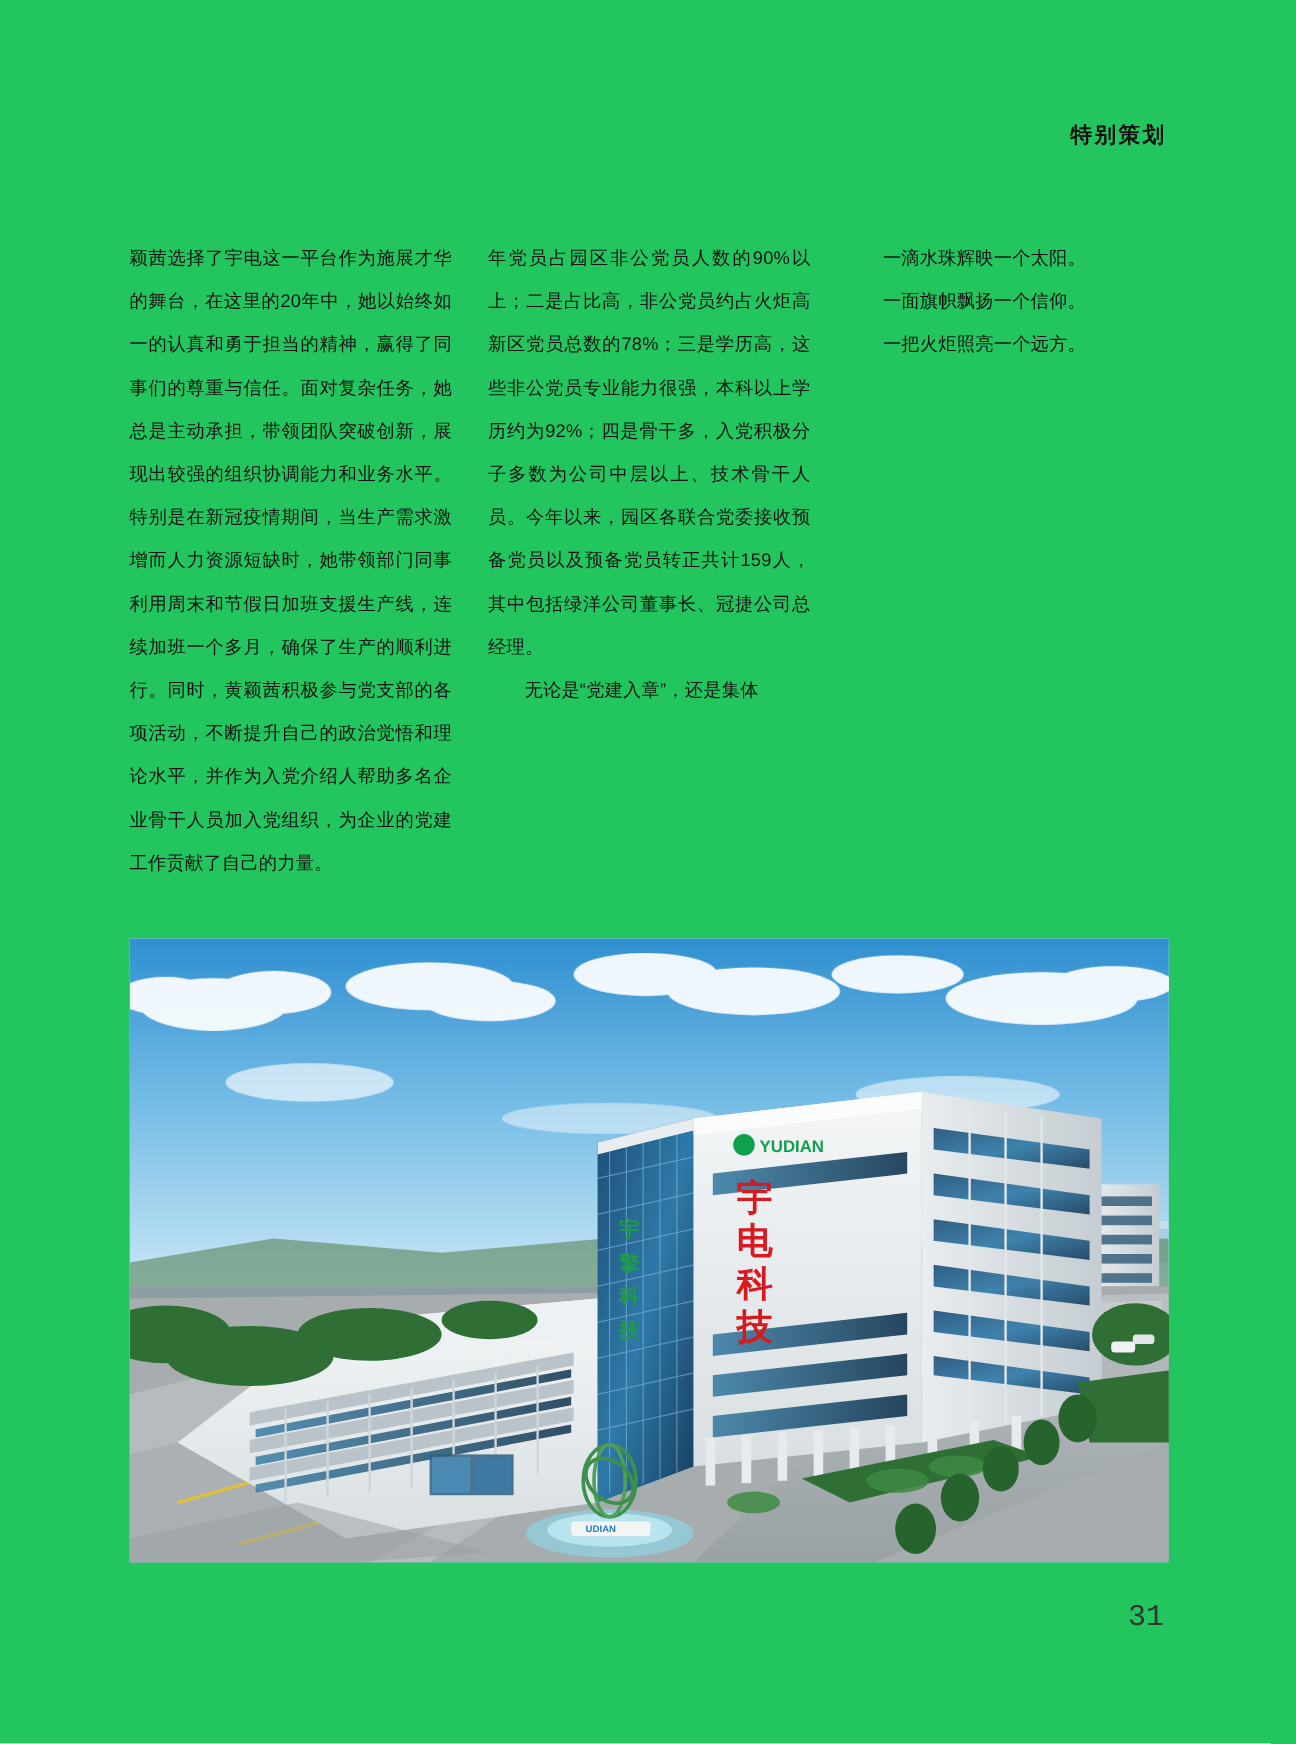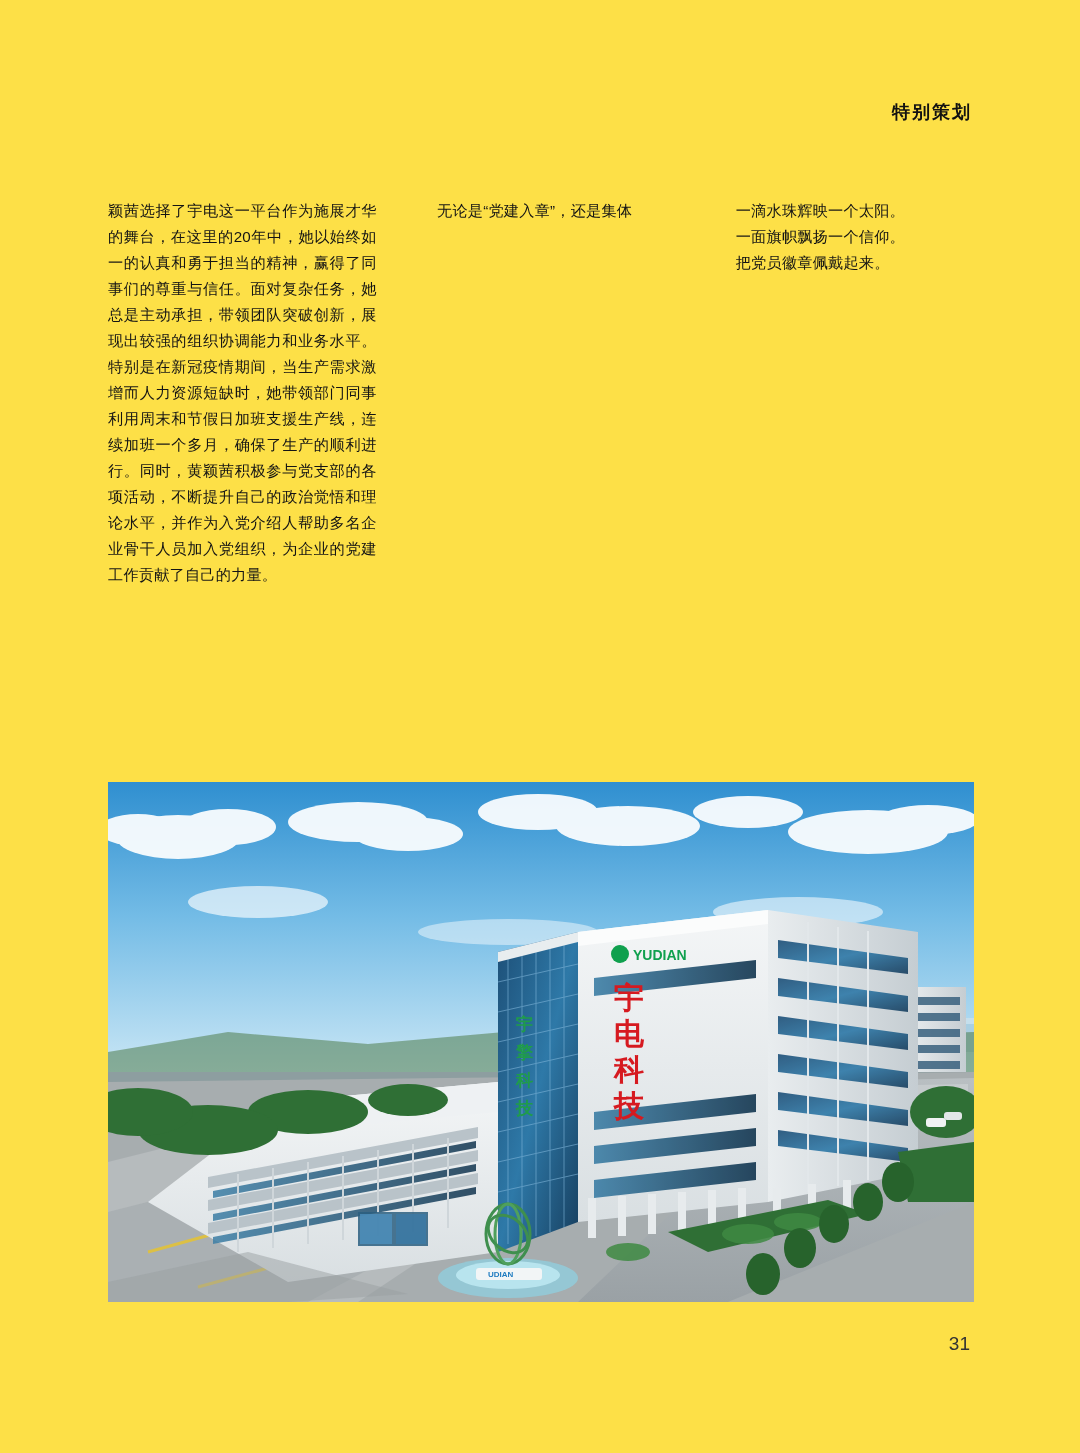--- a/index.html
+++ b/index.html
@@ -10,21 +10,21 @@
   body {
     width: 1080px;
     height: 1453px;
     position: relative;
     font-family: "Liberation Sans", sans-serif;
     color: #1a1a1a;
   }
   .page {
     position: absolute;
     inset: 0;
-    background: #fde047;
+    background: #22c55e;
   }
   .header {
     position: absolute;
     top: 100px;
     right: 108px;
     font-size: 18px;
     font-weight: bold;
     letter-spacing: 2px;
     color: #111;
   }
@@ -35,21 +35,21 @@
     width: 866px;
     display: flex;
     gap: 30px;
   }
   .col {
     width: 269px;
   }
   .col p {
     margin: 0 0 0 0;
     font-size: 15.2px;
-    line-height: 26px;
+    line-height: 36px;
     text-align: justify;
     text-justify: inter-ideograph;
     letter-spacing: 0.2px;
     color: #141414;
   }
   .col p.indent {
     text-indent: 2em;
   }
   .photo {
     position: absolute;
@@ -60,46 +60,47 @@
     overflow: hidden;
     background: #8fc7e8;
   }
   .photo svg {
     display: block;
   }
   .pagenum {
     position: absolute;
     right: 110px;
     top: 1333px;
-    font-size: 19px;
+    font-size: 25px;
     color: #333;
-    font-family: Liberation Sans, sans-serif;
+    font-family: Liberation Mono, monospace;
   }
 </style>
 </head>
 <body>
 
 <div class="page">
 
   <div class="header">特别策划</div>
 
   <div class="columns">
 
     <div class="col">
       <p>颖茜选择了宇电这一平台作为施展才华的舞台，在这里的20年中，她以始终如一的认真和勇于担当的精神，赢得了同事们的尊重与信任。面对复杂任务，她总是主动承担，带领团队突破创新，展现出较强的组织协调能力和业务水平。特别是在新冠疫情期间，当生产需求激增而人力资源短缺时，她带领部门同事利用周末和节假日加班支援生产线，连续加班一个多月，确保了生产的顺利进行。同时，黄颖茜积极参与党支部的各项活动，不断提升自己的政治觉悟和理论水平，并作为入党介绍人帮助多名企业骨干人员加入党组织，为企业的党建工作贡献了自己的力量。</p>
     </div>
 
     <div class="col">
+      <p>年党员占园区非公党员人数的90%以上；二是占比高，非公党员约占火炬高新区党员总数的78%；三是学历高，这些非公党员专业能力很强，本科以上学历约为92%；四是骨干多，入党积极分子多数为公司中层以上、技术骨干人员。今年以来，园区各联合党委接收预备党员以及预备党员转正共计159人，其中包括绿洋公司董事长、冠捷公司总经理。</p>
       <p class="indent">无论是“党建入章”，还是集体</p>
     </div>
 
     <div class="col">
       <p class="indent">一滴水珠辉映一个太阳。</p>
       <p class="indent">一面旗帜飘扬一个信仰。</p>
-      <p class="indent">把党员徽章佩戴起来。</p>
+      <p class="indent">一把火炬照亮一个远方。</p>
     </div>
 
   </div>
 
   <div class="photo">
     <svg width="866" height="520" viewBox="0 0 866 520" xmlns="http://www.w3.org/2000/svg">
       <defs>
         <linearGradient id="sky" x1="0" y1="0" x2="0" y2="1">
           <stop offset="0%" stop-color="#2f8fd0"></stop>
           <stop offset="45%" stop-color="#74bce6"></stop>

